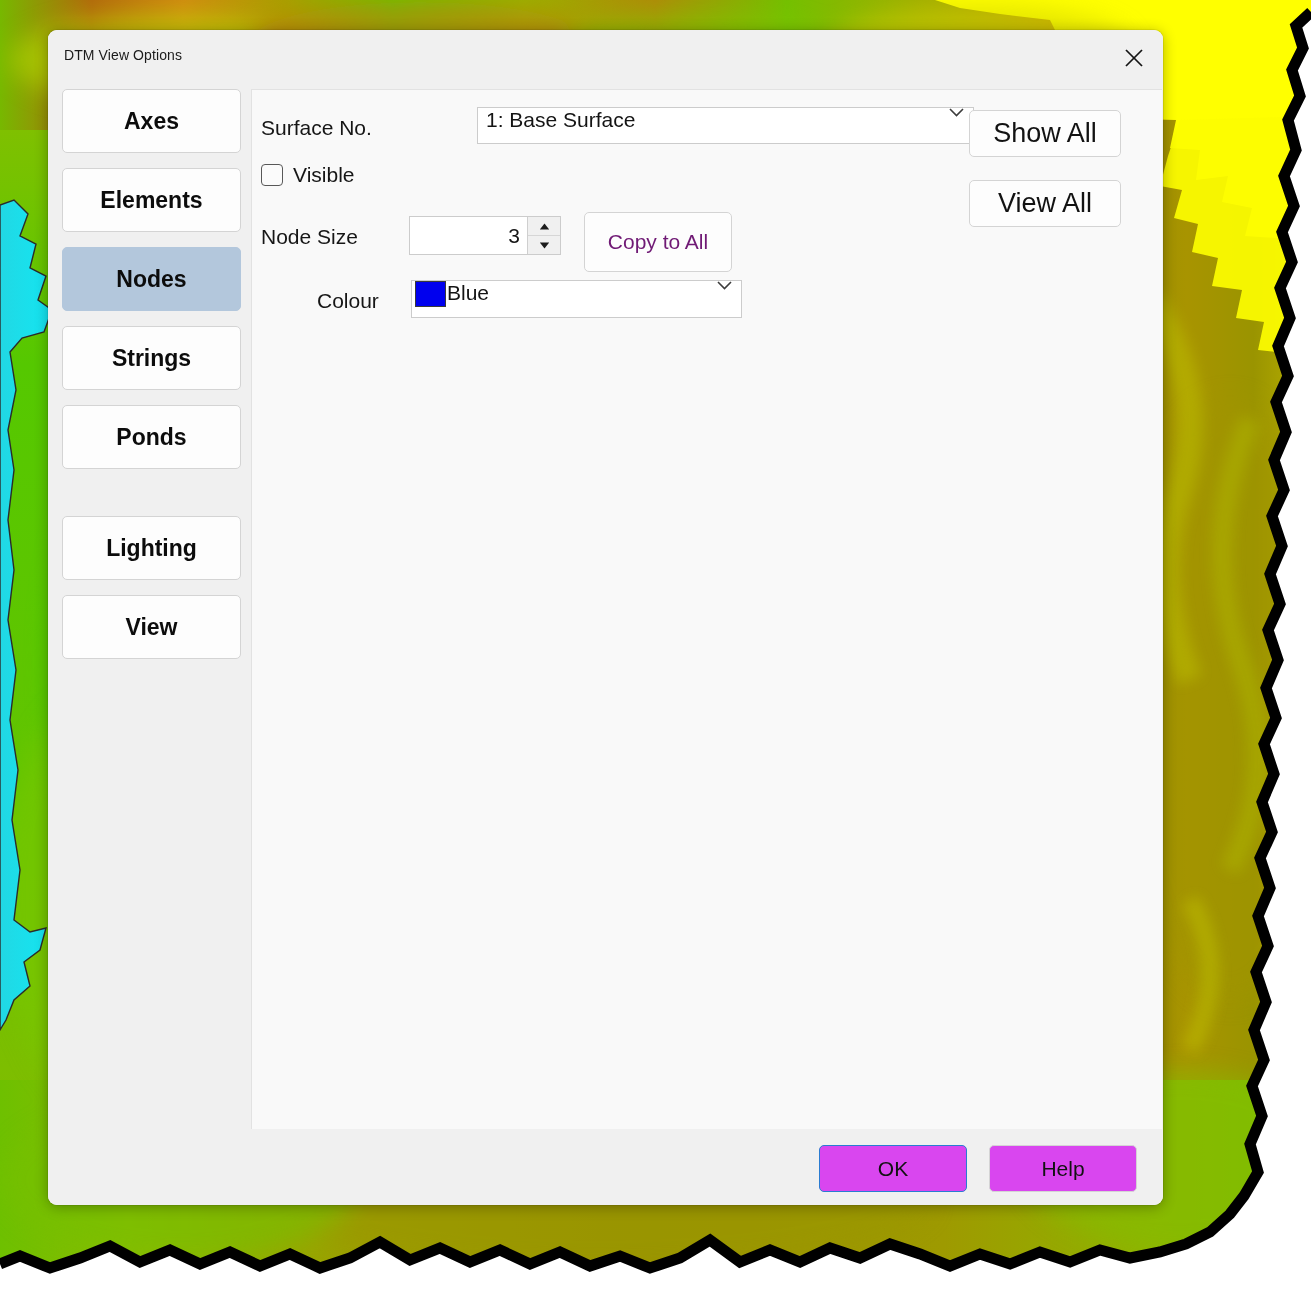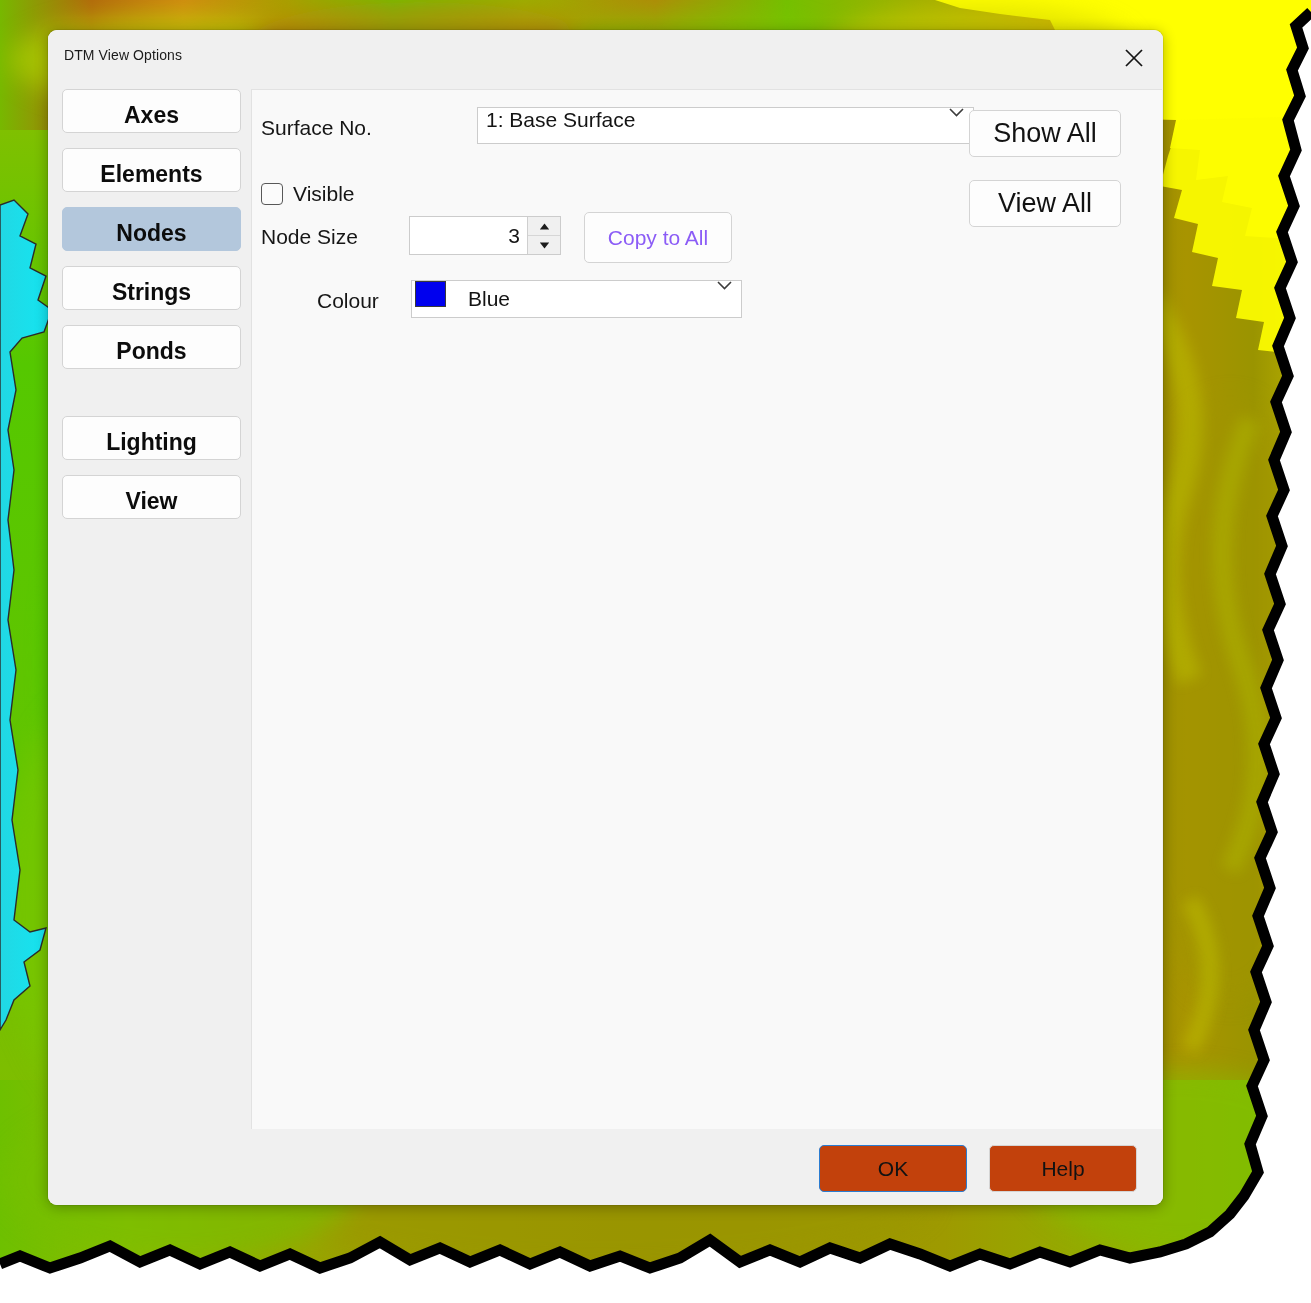--- a/index.html
+++ b/index.html
@@ -86,21 +86,21 @@
     position: absolute;
     left: 14px;
     top: 0px;
     width: 179px;
   }
   .side-btn {
     position: relative;
     display: block;
     box-sizing: border-box;
     width: 179px;
-    height: 44px;
+    height: 64px;
     margin-bottom: 15px;
     background: #fdfdfd;
     border: 1px solid #d4d4d4;
     border-radius: 5px;
     font-family: "Liberation Sans", sans-serif;
     font-size: 23px;
     font-weight: bold;
     color: #0c0c0c;
     cursor: pointer;
     text-align: center;
@@ -165,21 +165,21 @@
     left: 225px;
     top: 17px;
     width: 497px;
     height: 37px;
   }
 
   
   #visible-row {
     position: absolute;
     left: 9px;
-    top: 92px;
+    top: 73px;
     display: flex;
     align-items: center;
     cursor: pointer;
     text-align: right;
   }
   #visible-checkbox {
     width: 22px;
     height: 22px;
     box-sizing: border-box;
     border: 1.6px solid #585858;
@@ -231,48 +231,48 @@
     justify-content: center;
     cursor: pointer;
   }
   .spin-btn + .spin-btn { border-top: 1px solid #d6d6d6; }
 
   #copy-all-btn {
     position: absolute;
     left: 332px;
     top: 122px;
     width: 148px;
-    height: 51px;
+    height: 60px;
     box-sizing: border-box;
     background: #fdfdfd;
     border: 1px solid #d4d4d4;
     border-radius: 5px;
     font-family: "Liberation Sans", sans-serif;
     font-size: 21px;
-    color: #8b5cf6;
+    color: #701a75;
     cursor: pointer;
   }
 
   
   #colour-label { left: 65px; top: 199px; }
   #colour-combo {
     left: 159px;
     top: 190px;
     width: 331px;
     height: 38px;
   }
   #colour-swatch {
     flex: 0 0 auto;
     width: 31px;
     height: 26px;
     margin-left: 3px;
     border: 1px solid #3a3a3a;
     box-sizing: border-box;
   }
-  #colour-combo .combo-text { padding-left: 22px; margin-top: 6px; }
+  #colour-combo .combo-text { padding-left: 1px; }
 
   
   .right-btn {
     position: absolute;
     box-sizing: border-box;
     width: 152px;
     height: 47px;
     background: #fdfdfd;
     border: 1px solid #d4d4d4;
     border-radius: 5px;
@@ -290,21 +290,21 @@
     flex: 0 0 auto;
     height: 76px;
     background: #f0f0f0;
   }
   .foot-btn {
     position: absolute;
     top: 16px;
     box-sizing: border-box;
     width: 148px;
     height: 47px;
-    background: #c2410c;
+    background: #d946ef;
     border: 1px solid #d4d4d4;
     border-radius: 5px;
     font-family: "Liberation Sans", sans-serif;
     font-size: 21px;
     color: #121212;
     cursor: pointer;
   }
   #ok-btn {
     left: 771px;
     border: 1.6px solid #2a7cd1;

